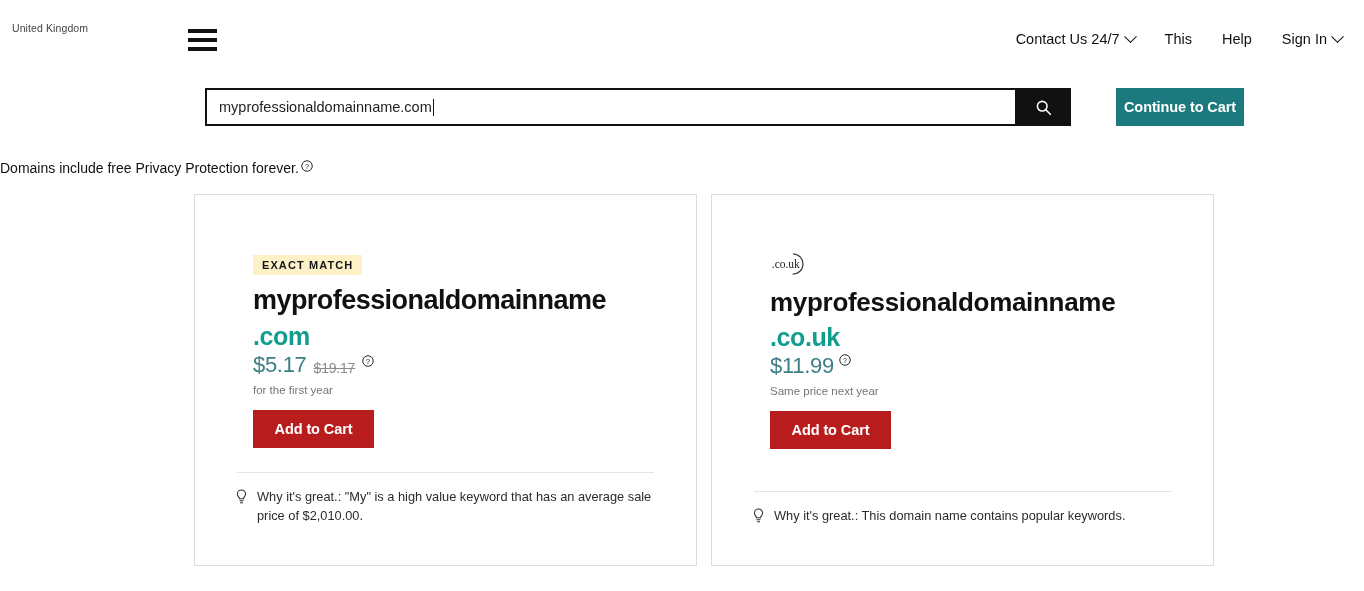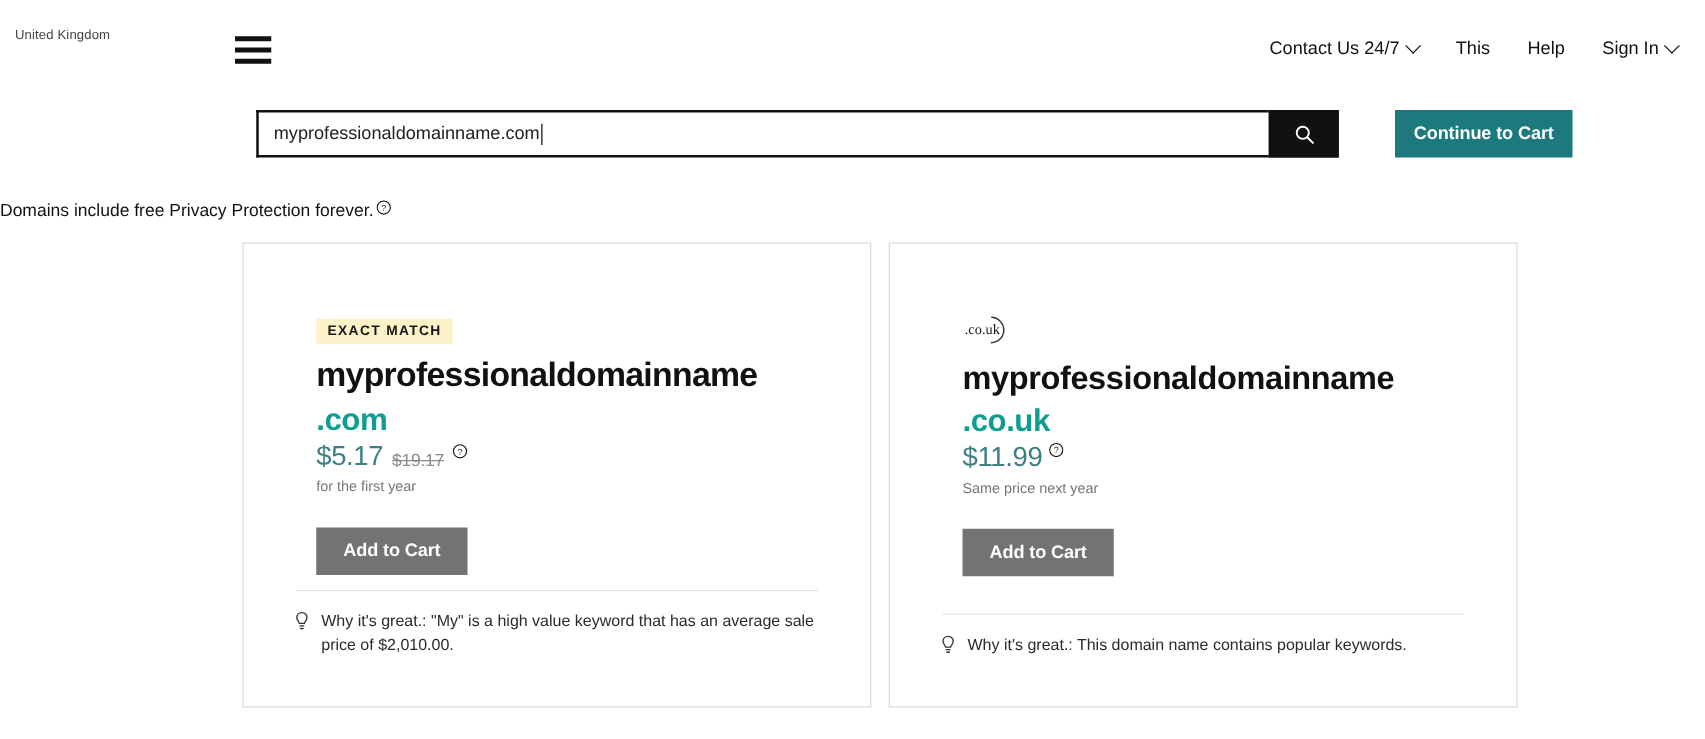--- a/index.html
+++ b/index.html
@@ -136,21 +136,21 @@
     height: 38px;
     background: #111111;
     border: 2px solid #111111;
     display: flex;
     align-items: center;
     justify-content: center;
     cursor: pointer;
   }
   .continue-btn {
     margin-left: 45px;
-    width: 142px;
+    width: 128px;
     height: 38px;
     background: #1c7a7e;
     color: #ffffff;
     font-size: 14.5px;
     font-weight: bold;
     display: flex;
     align-items: center;
     justify-content: center;
     cursor: pointer;
     border: none;
@@ -262,24 +262,24 @@
     margin-top: 0px;
     margin-left: -2px;
   }
   .price-note {
     font-size: 11.5px;
     color: #767676;
     margin-top: 6px;
   }
 
   .add-btn {
-    margin-top: 26px;
+    margin-top: 14px;
     width: 121px;
     height: 38px;
-    background: #737373;
+    background: #b91c1c;
     color: #ffffff;
     font-size: 14.5px;
     font-weight: bold;
     display: flex;
     align-items: center;
     justify-content: center;
     border: none;
     cursor: pointer;
     letter-spacing: -0.1px;
   }

